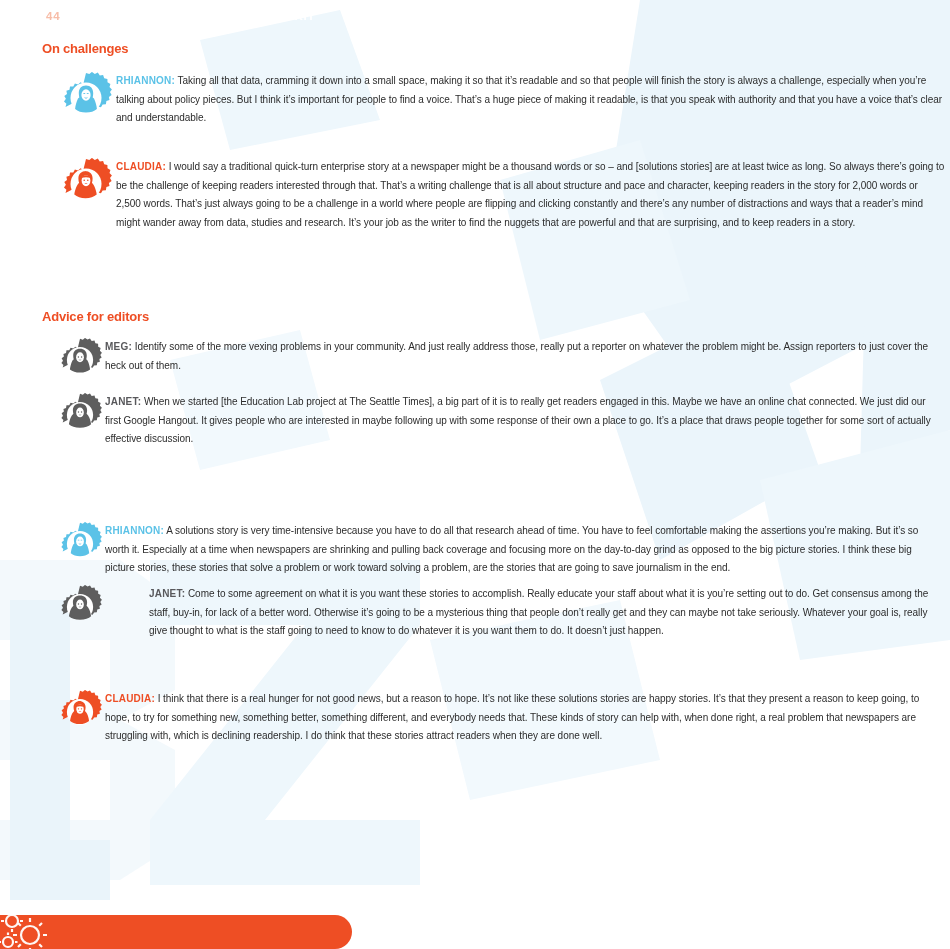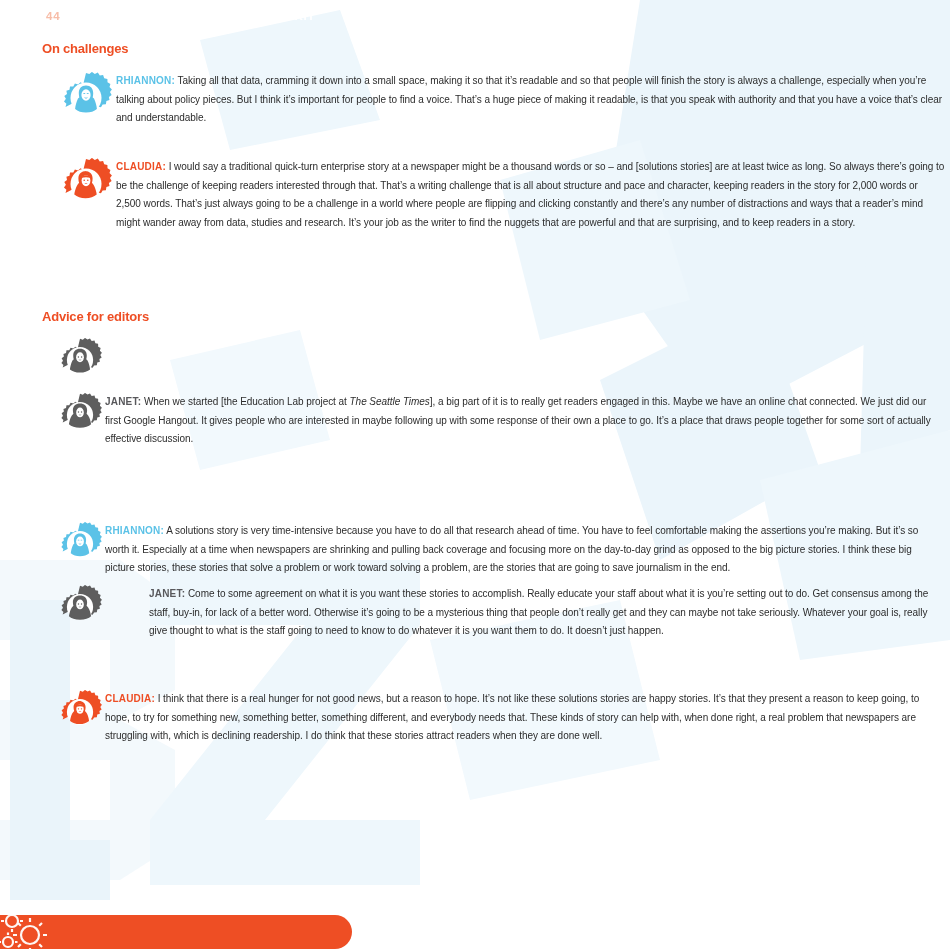--- a/index.html
+++ b/index.html
@@ -59,21 +59,21 @@
     color: #2c2c2c;
     letter-spacing: -0.05px;
   }
   .speaker {
     font-weight: bold;
     letter-spacing: 0.2px;
   }
   .speaker.blue  { color: #5bc2e7; }
   .speaker.red   { color: #ee4e24; }
   .speaker.gray  { color: #58585b; }
-  .it { font-style: italic; }
+  .it { }
 
   
   .footer-bar {
     position: absolute;
     left: 0;
     bottom: 0;
     width: 352px;
     height: 34px;
     background: #ee4e24;
     border-top-right-radius: 17px;
@@ -208,20 +208,23 @@
           <path d="M26 12.8c-4.8 0-8 3-8 7.8 0 2.3.6 4.5.6 4.5l-1.5 1.4c-1.8 3.5-2.7 7.8-3 10.6 2.8 2.4 6.9 3.8 11.9 3.8s9.1-1.4 11.9-3.8c-.3-2.8-1.2-7.1-3-10.6l-1.5-1.4s.6-2.2.6-4.5c0-4.8-3.2-7.8-8-7.8z"></path>
         </g>
         <ellipse cx="26" cy="22.8" rx="4.6" ry="5.9" fill="#ffffff"></ellipse>
         <g fill="#5e5e5e">
           <circle cx="24.1" cy="22.4" r="0.85"></circle>
           <circle cx="27.9" cy="22.4" r="0.85"></circle>
           <path d="M24.3 25.6c1 .8 2.4.8 3.4 0"></path>
         </g>
       </svg>
     </div>
+    <div class="quote-body">
+      <span class="speaker gray">MEG:</span><span> Identify some of the more vexing problems in your community. And just really address those, really put a reporter on whatever the problem might be. Assign reporters to just cover the heck out of them.</span>
+    </div>
   </div>
 
   <div class="quote" style="left:58px; top:393px; width:885px;">
     <div class="avatar" style="width:47px;">
       <svg width="44" height="44" viewBox="0 0 52 52">
         <g fill="#5e5e5e">
           <path d="M26 1 l3.3 1.1 2.6-2.2 2.9 2 3-1.3 2 2.8 3.3-.3 1.1 3.1 3.2.7 .1 3.3 2.9 1.7-.9 3.2 2.4 2.3-1.9 2.7 1.6 2.9-2.7 1.9 .6 3.2-3.1 1 -.5 3.2-3.3 .1 -1.6 2.9-3.2-.9 -2.4 2.3-2.8-1.8-2.9 1.5-2.2-2.5-3.2 .5-1.3-3-3.2-.6 .2-3.3L5.5 35l.9-3.2L4 29.5l1.9-2.7-1.6-2.9 2.7-1.9-.6-3.2 3.1-1 .5-3.2 3.3-.1 1.6-2.9 3.2 .9 2.4-2.3 2.8 1.8z"></path>
         </g>
         <circle cx="26" cy="26" r="15.5" fill="#ffffff"></circle>
         <g fill="#5e5e5e">

